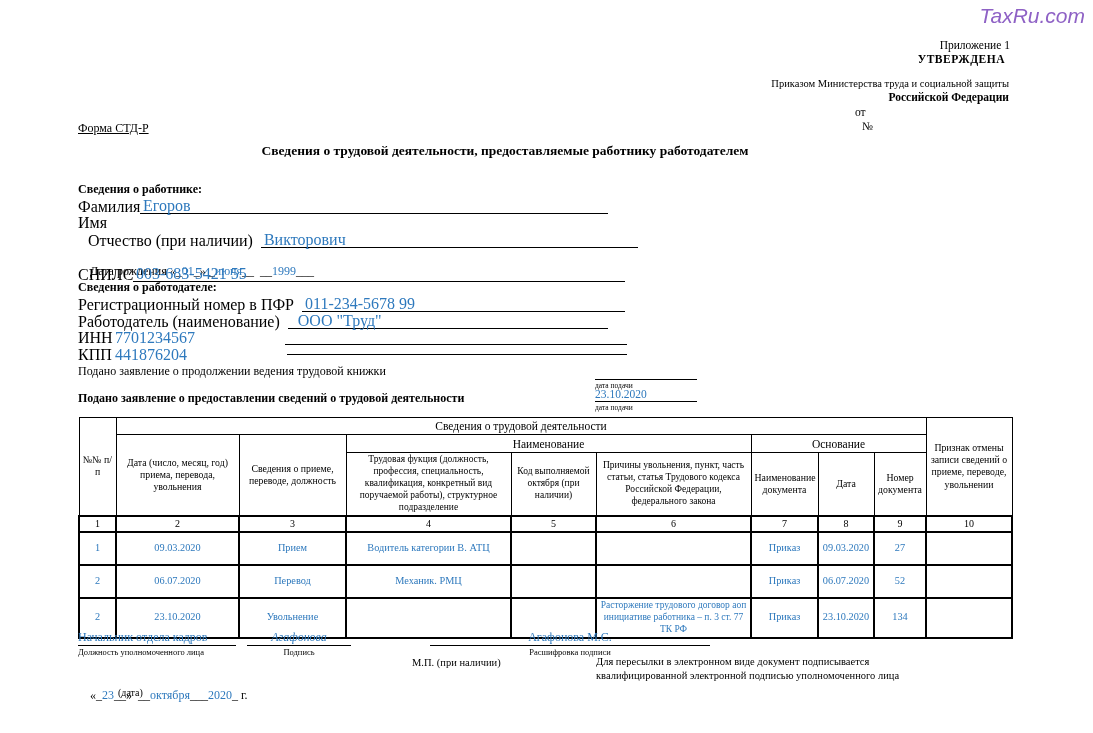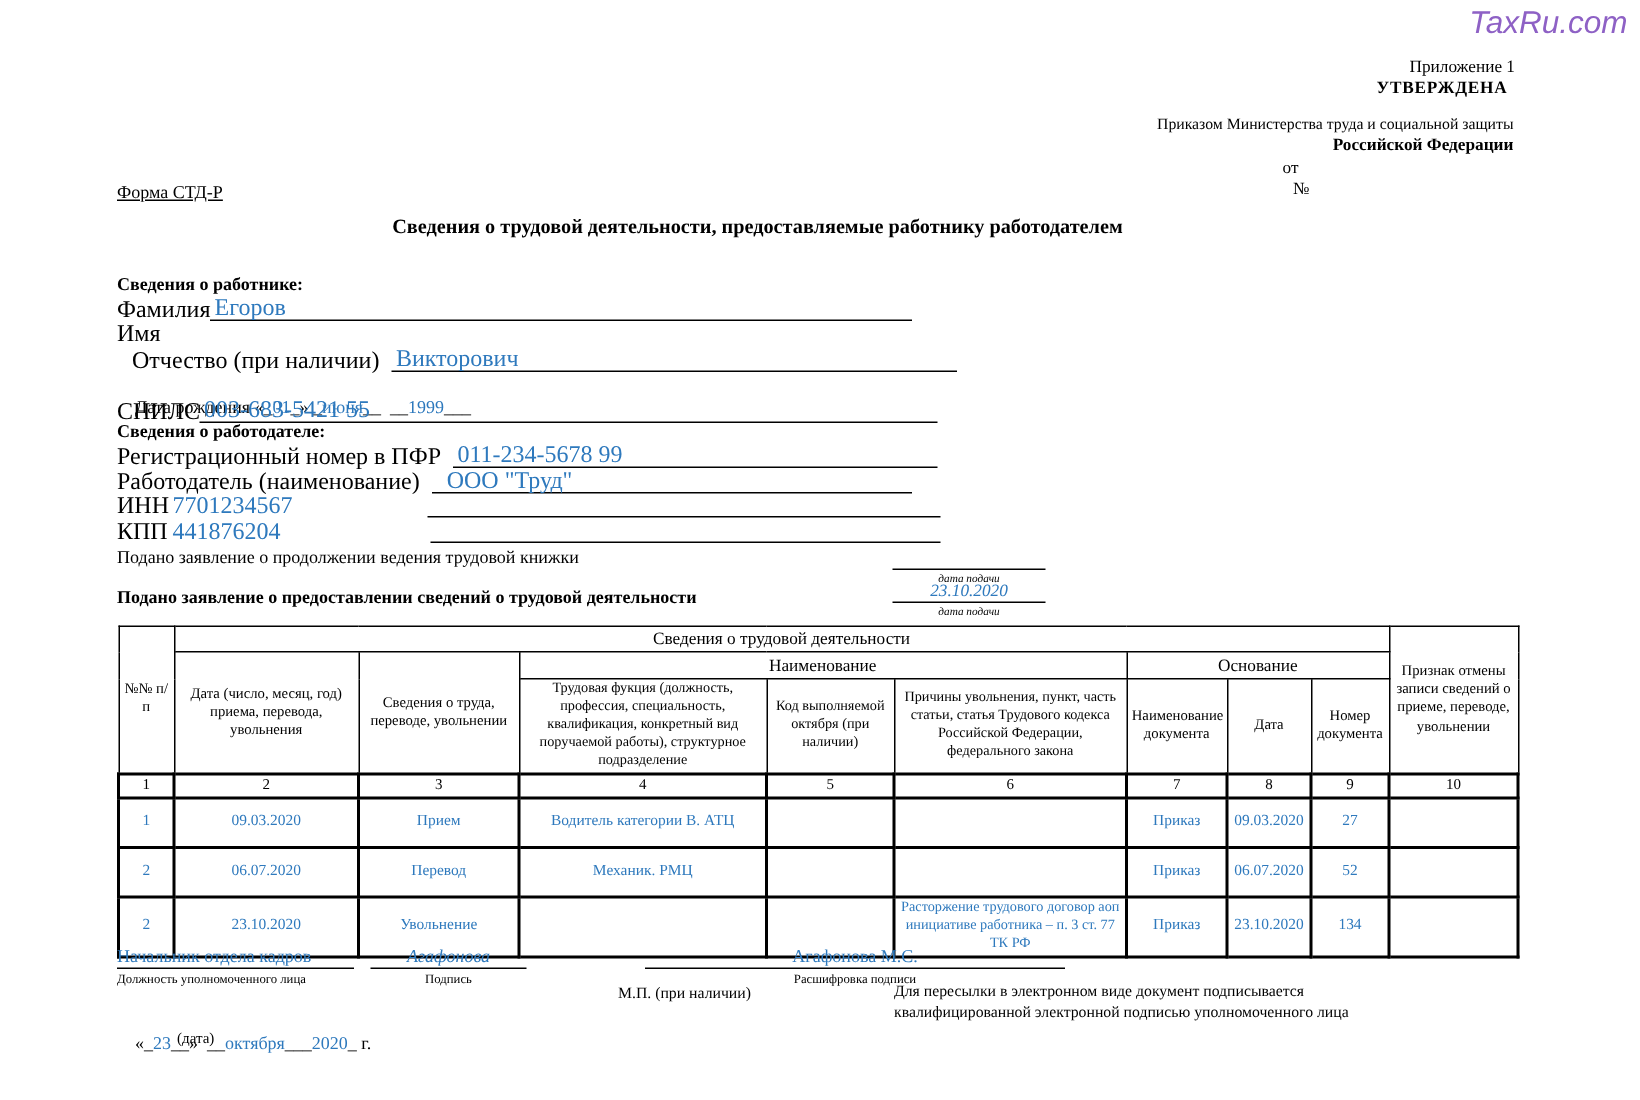--- a/index.html
+++ b/index.html
@@ -25,21 +25,21 @@
   .frow{position:absolute;display:flex;align-items:flex-end;font-size:16px;line-height:15px;}
   .frow .lbl{white-space:nowrap;flex:none;}
   .fill{flex:1;border-bottom:1px solid #000;white-space:nowrap;padding-left:3px;}
   .w62{width:62px;} .w55{width:55px;} .w37{width:37px;}
   .gap8{margin-right:8px;}
   .sp{flex:none;}
 
   .sect{font-size:12px;font-weight:bold;}
 
   
-  .pline{position:absolute;width:102px;text-align:center;font-style:italic;}
+  .pline{position:absolute;width:102px;}
   .plval{font-size:11.5px;height:14px;line-height:14px;border-bottom:1px solid #000;}
   .plcap{font-size:7.5px;padding-top:1px;}
 
   
   table.main{border-collapse:collapse;table-layout:fixed;position:absolute;left:78px;top:417px;
              width:933px;}
   table.main th, table.main td{border:1px solid #000;text-align:center;vertical-align:middle;
              font-weight:normal;padding:1px 3px;line-height:1.25;}
   table.main thead th{font-size:9.8px;}
   table.main th.gh{font-size:11.5px;}
@@ -108,21 +108,21 @@
   <div class="frow" style="left:78px;top:313px;width:530px;">
     <span class="lbl gap8">Работодатель (наименование)</span>
     <span class="fill" style="padding-left:10px;"><span class="val blue">ООО "Труд"</span></span>
   </div>
   <div class="frow" style="left:78px;top:330px;width:549px;">
     <span class="lbl w37">ИНН</span>
     <span class="lbl blue">7701234567</span>
     <span class="sp" style="width:90px;"></span>
     <span class="fill"></span>
   </div>
-  <div class="frow" style="left:78px;top:347px;width:549px;">
+  <div class="frow" style="left:78px;top:347px;width:549px;align-items:center;">
     <span class="lbl w37">КПП</span>
     <span class="lbl blue">441876204</span>
     <span class="sp" style="width:100px;"></span>
     <span class="fill"></span>
   </div>
 
   <div class="abs" style="left:78px;top:364px;font-size:12px;">Подано заявление о продолжении ведения трудовой книжки</div>
   <div class="pline" style="left:595px;top:365px;">
     <div class="plval"></div>
     <div class="plcap">дата подачи</div>
@@ -148,21 +148,21 @@
         <col style="width:86px">
     </colgroup>
     <thead>
       <tr class="hr1">
         <th rowspan="3">№№ п/п</th>
         <th colspan="8" class="gh">Сведения о трудовой деятельности</th>
         <th rowspan="3">Признак отмены записи сведений о приеме, переводе, увольнении</th>
       </tr>
       <tr class="hr2">
         <th rowspan="2">Дата (число,  месяц, год) приема, перевода,  увольнения</th>
-        <th rowspan="2">Сведения о труда, переводе, увольнении</th>
+        <th rowspan="2">Сведения о приеме, переводе, должность</th>
         <th colspan="3" class="gh">Наименование</th>
         <th colspan="3" class="gh">Основание</th>
       </tr>
       <tr class="hr3">
         <th class="small">Трудовая фукция (должность, профессия, специальность, квалификация, конкретный вид поручаемой работы), структурное подразделение</th>
         <th class="small">Код выполняемой октября (при наличии)</th>
         <th class="small">Причины увольнения, пункт,  часть статьи, статья Трудового кодекса Российской Федерации, федерального закона</th>
         <th>Наименование документа</th>
         <th>Дата</th>
         <th>Номер документа</th>

